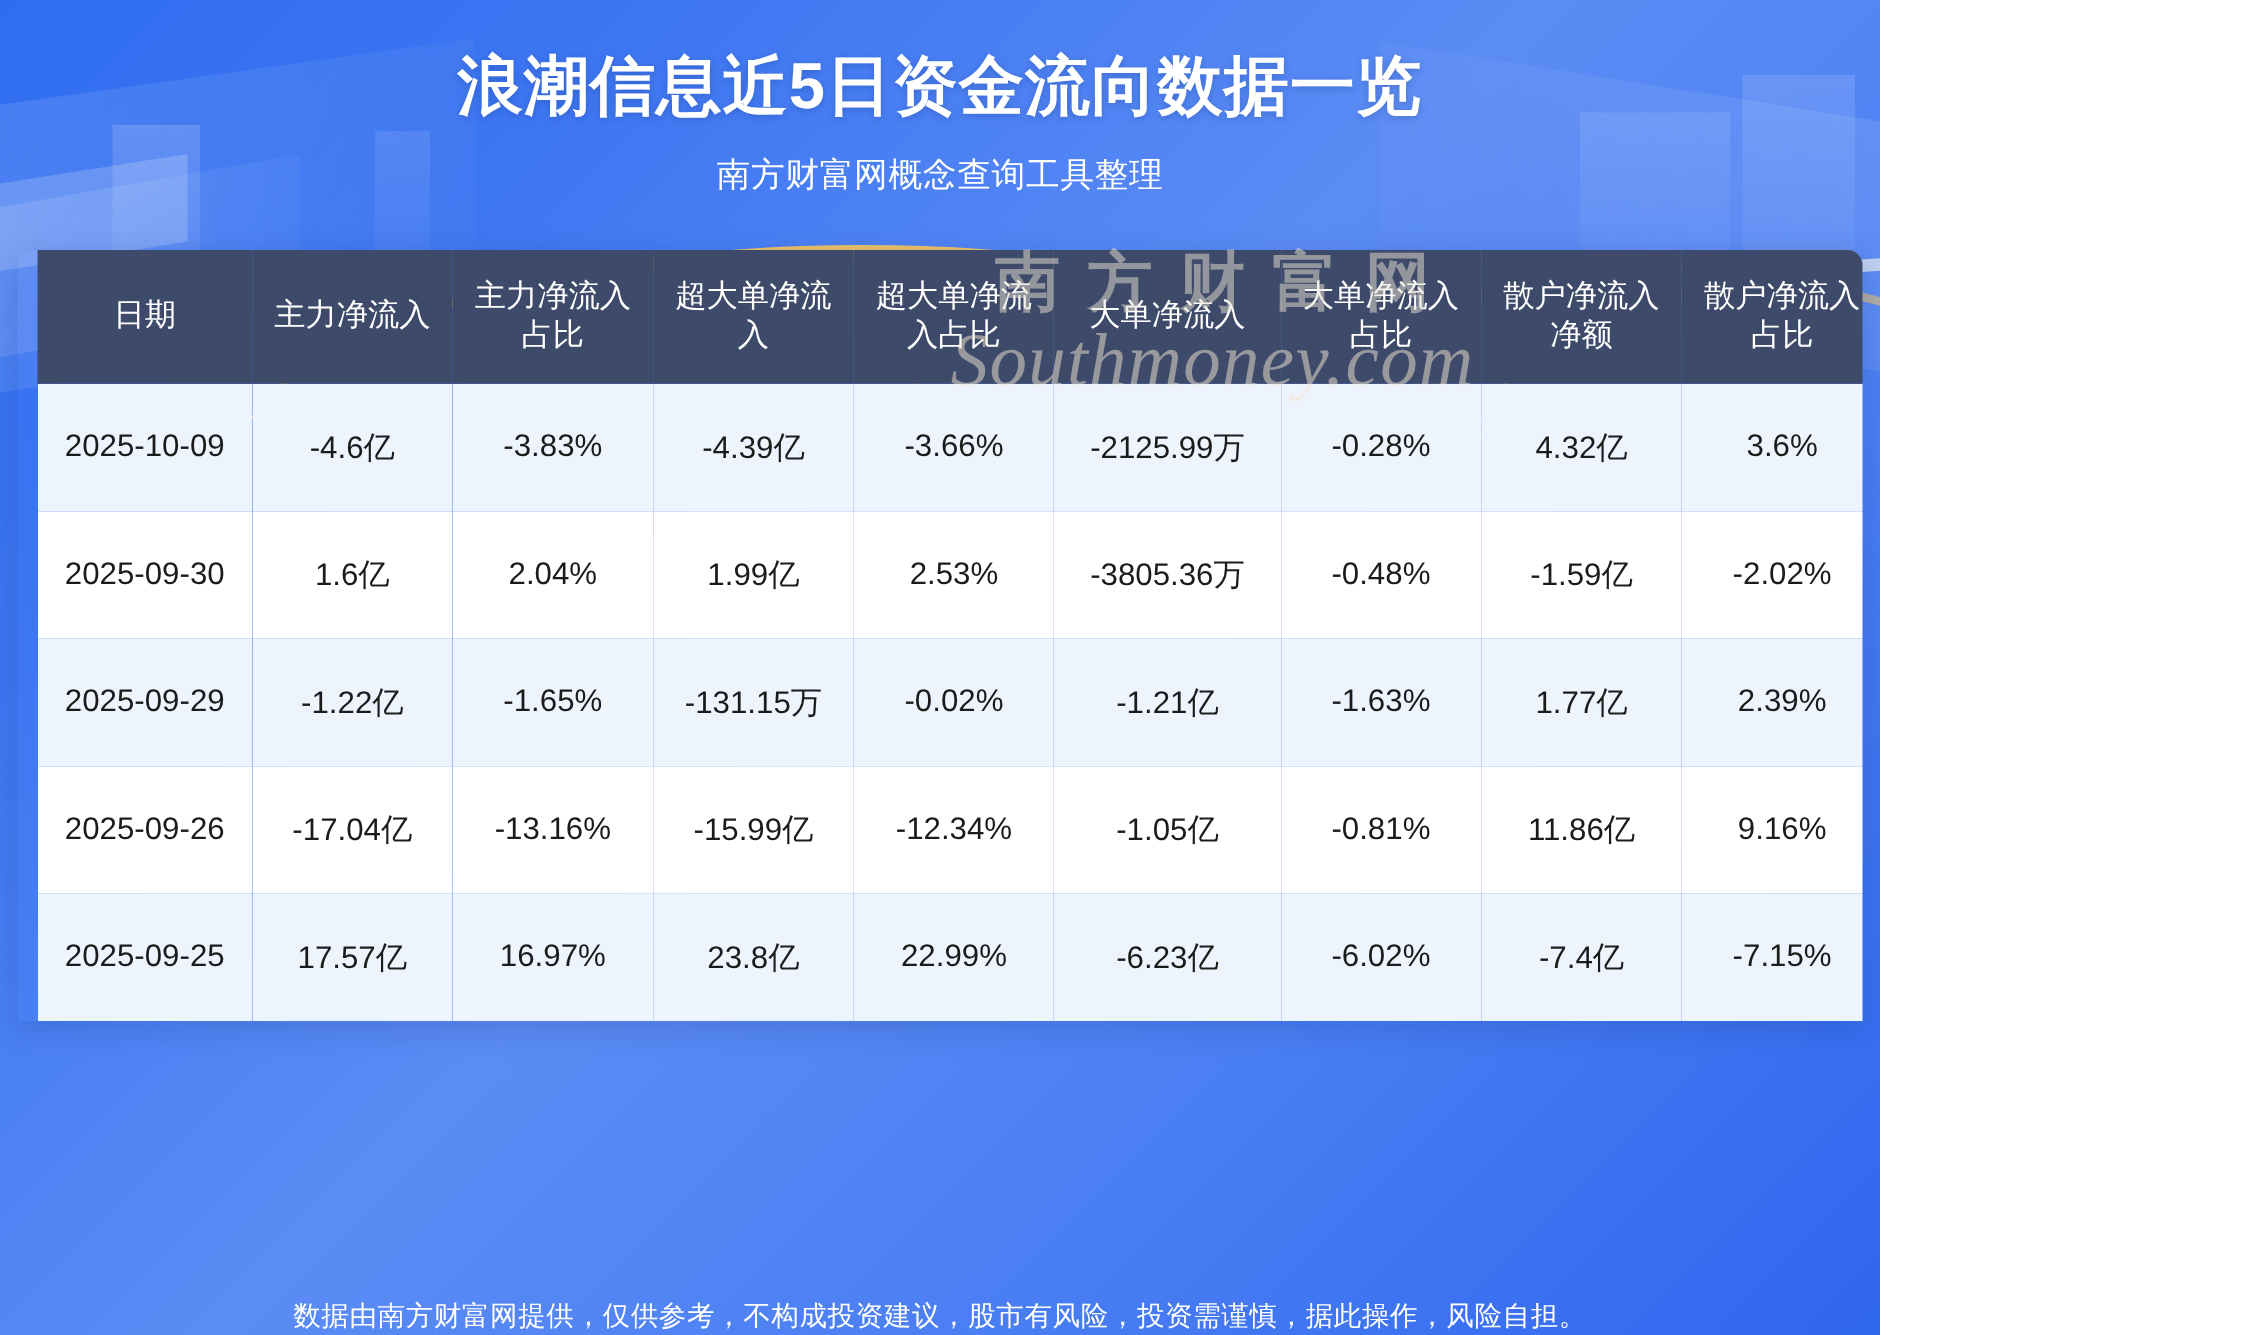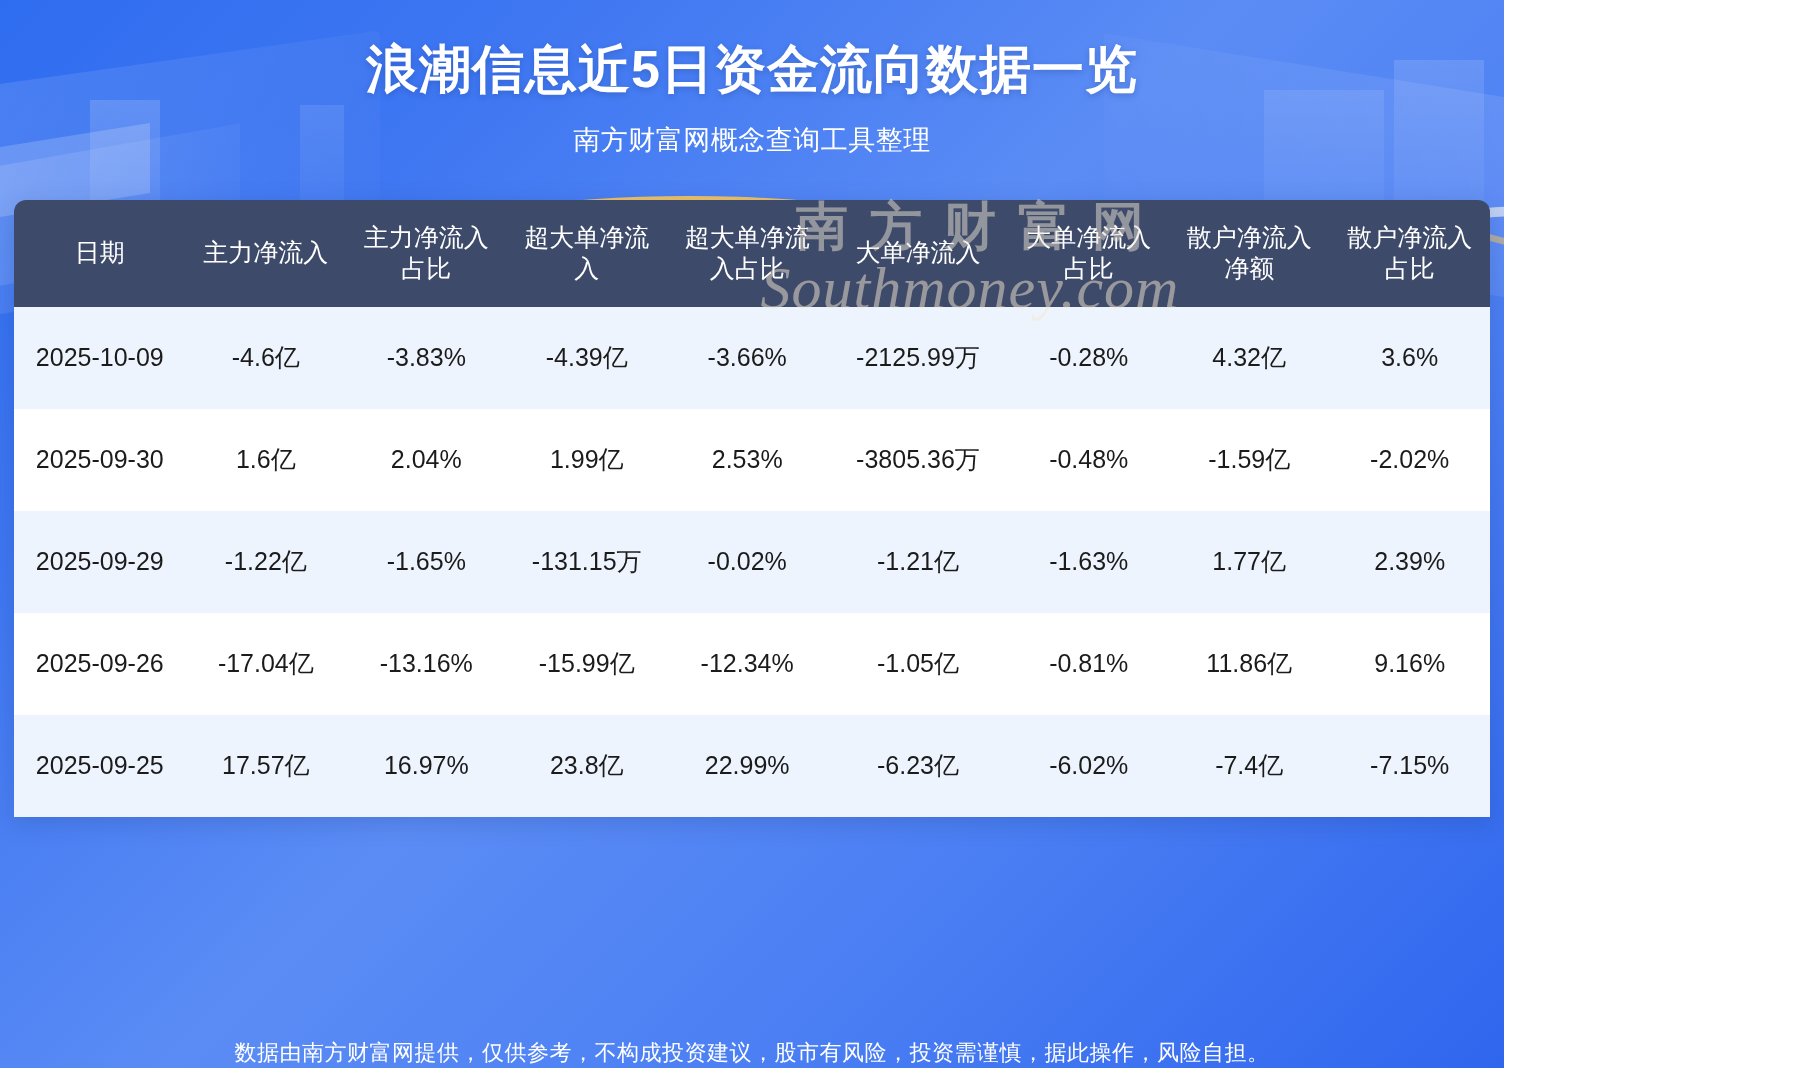--- a/index.html
+++ b/index.html
@@ -136,20 +136,21 @@
     z-index: 4;
     margin: 42px 14px 0 14px;
     border-radius: 12px 12px 0 0;
     overflow: hidden;
     box-shadow: 0 6px 24px rgba(15,40,100,0.18);
   }
   table.flow {
     width: 100%;
     border-collapse: collapse;
     table-layout: fixed;
+    margin-left: 16px;
   }
   table.flow thead th {
     background: #3e4a69;
     color: #ffffff;
     font-size: 25px;
     font-weight: normal;
     line-height: 1.26;
     padding: 22px 6px;
     vertical-align: middle;
     text-align: center;

